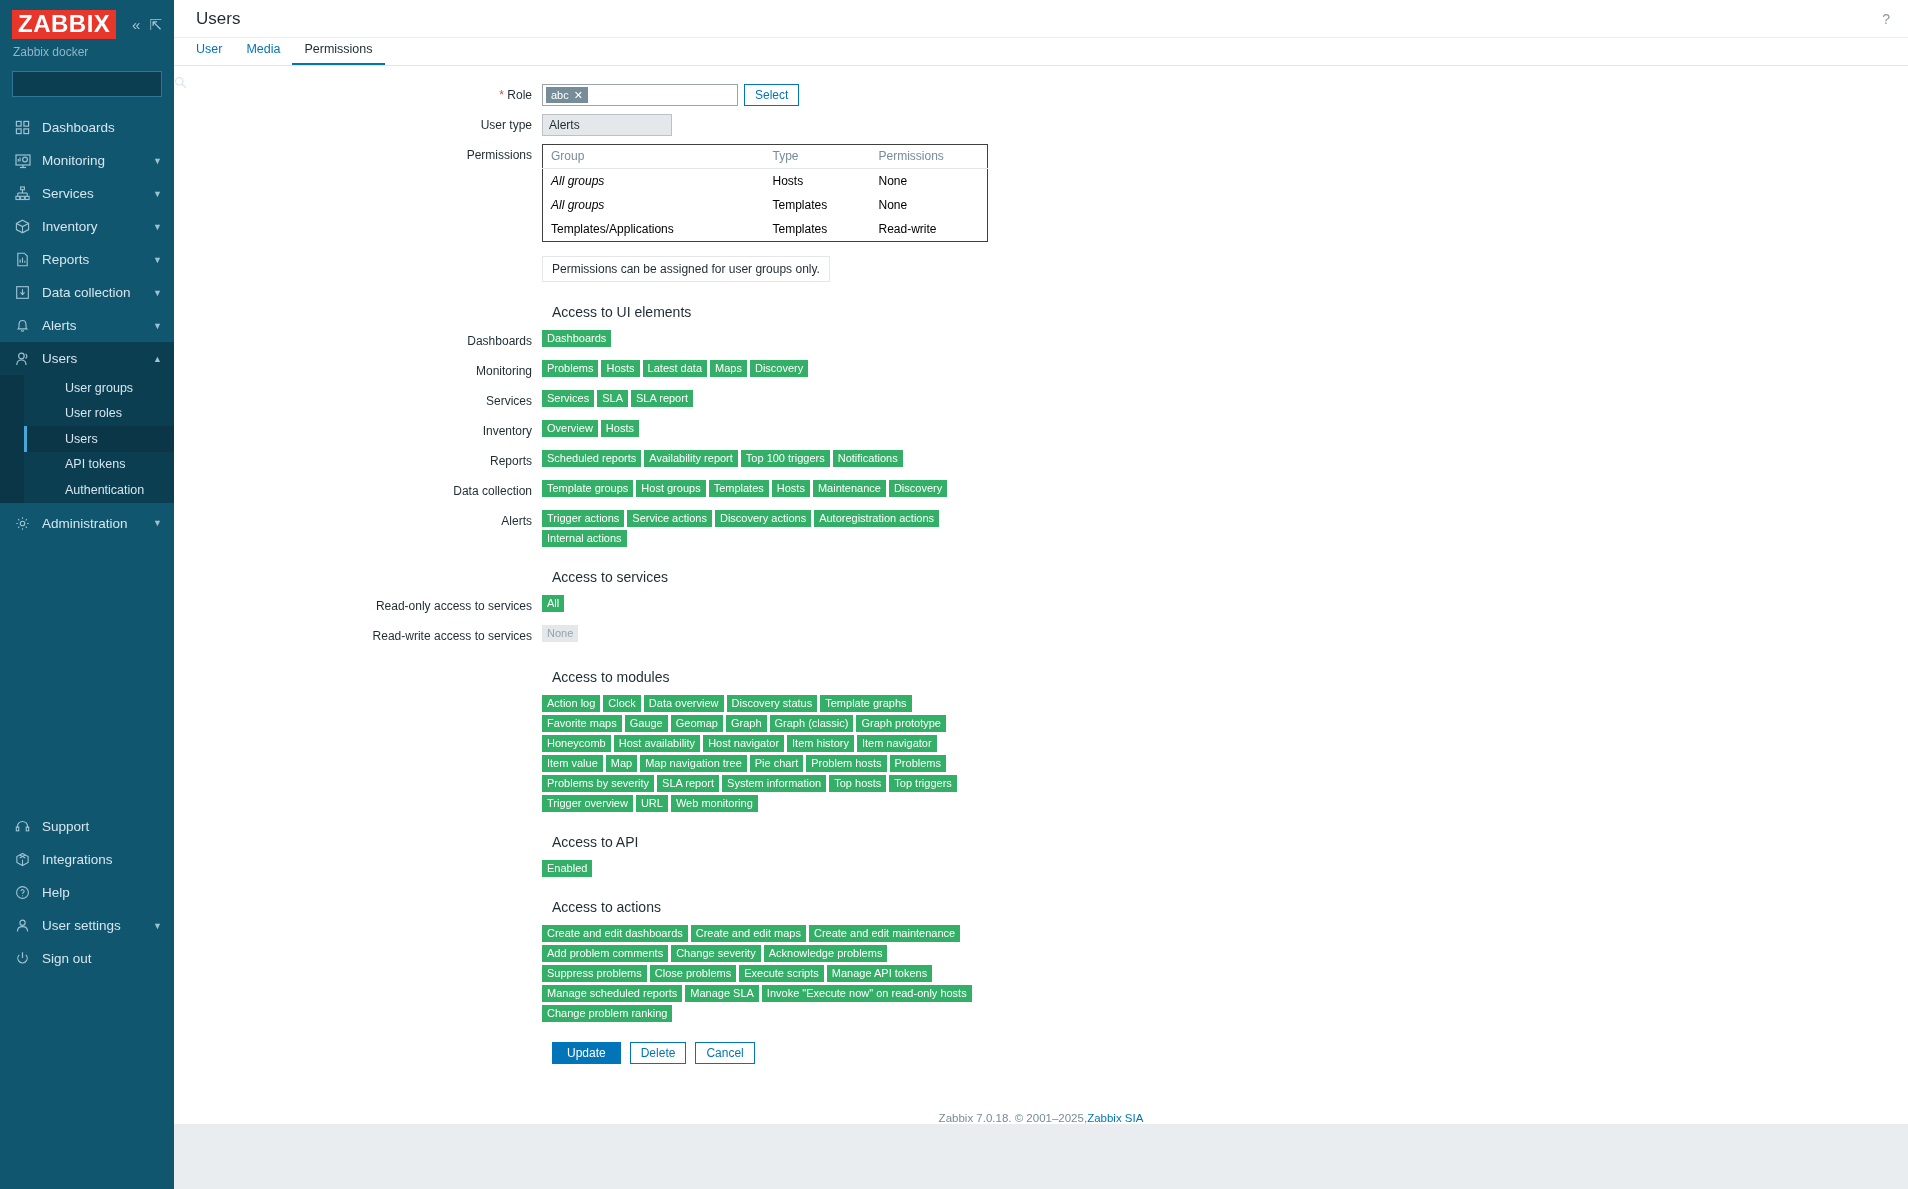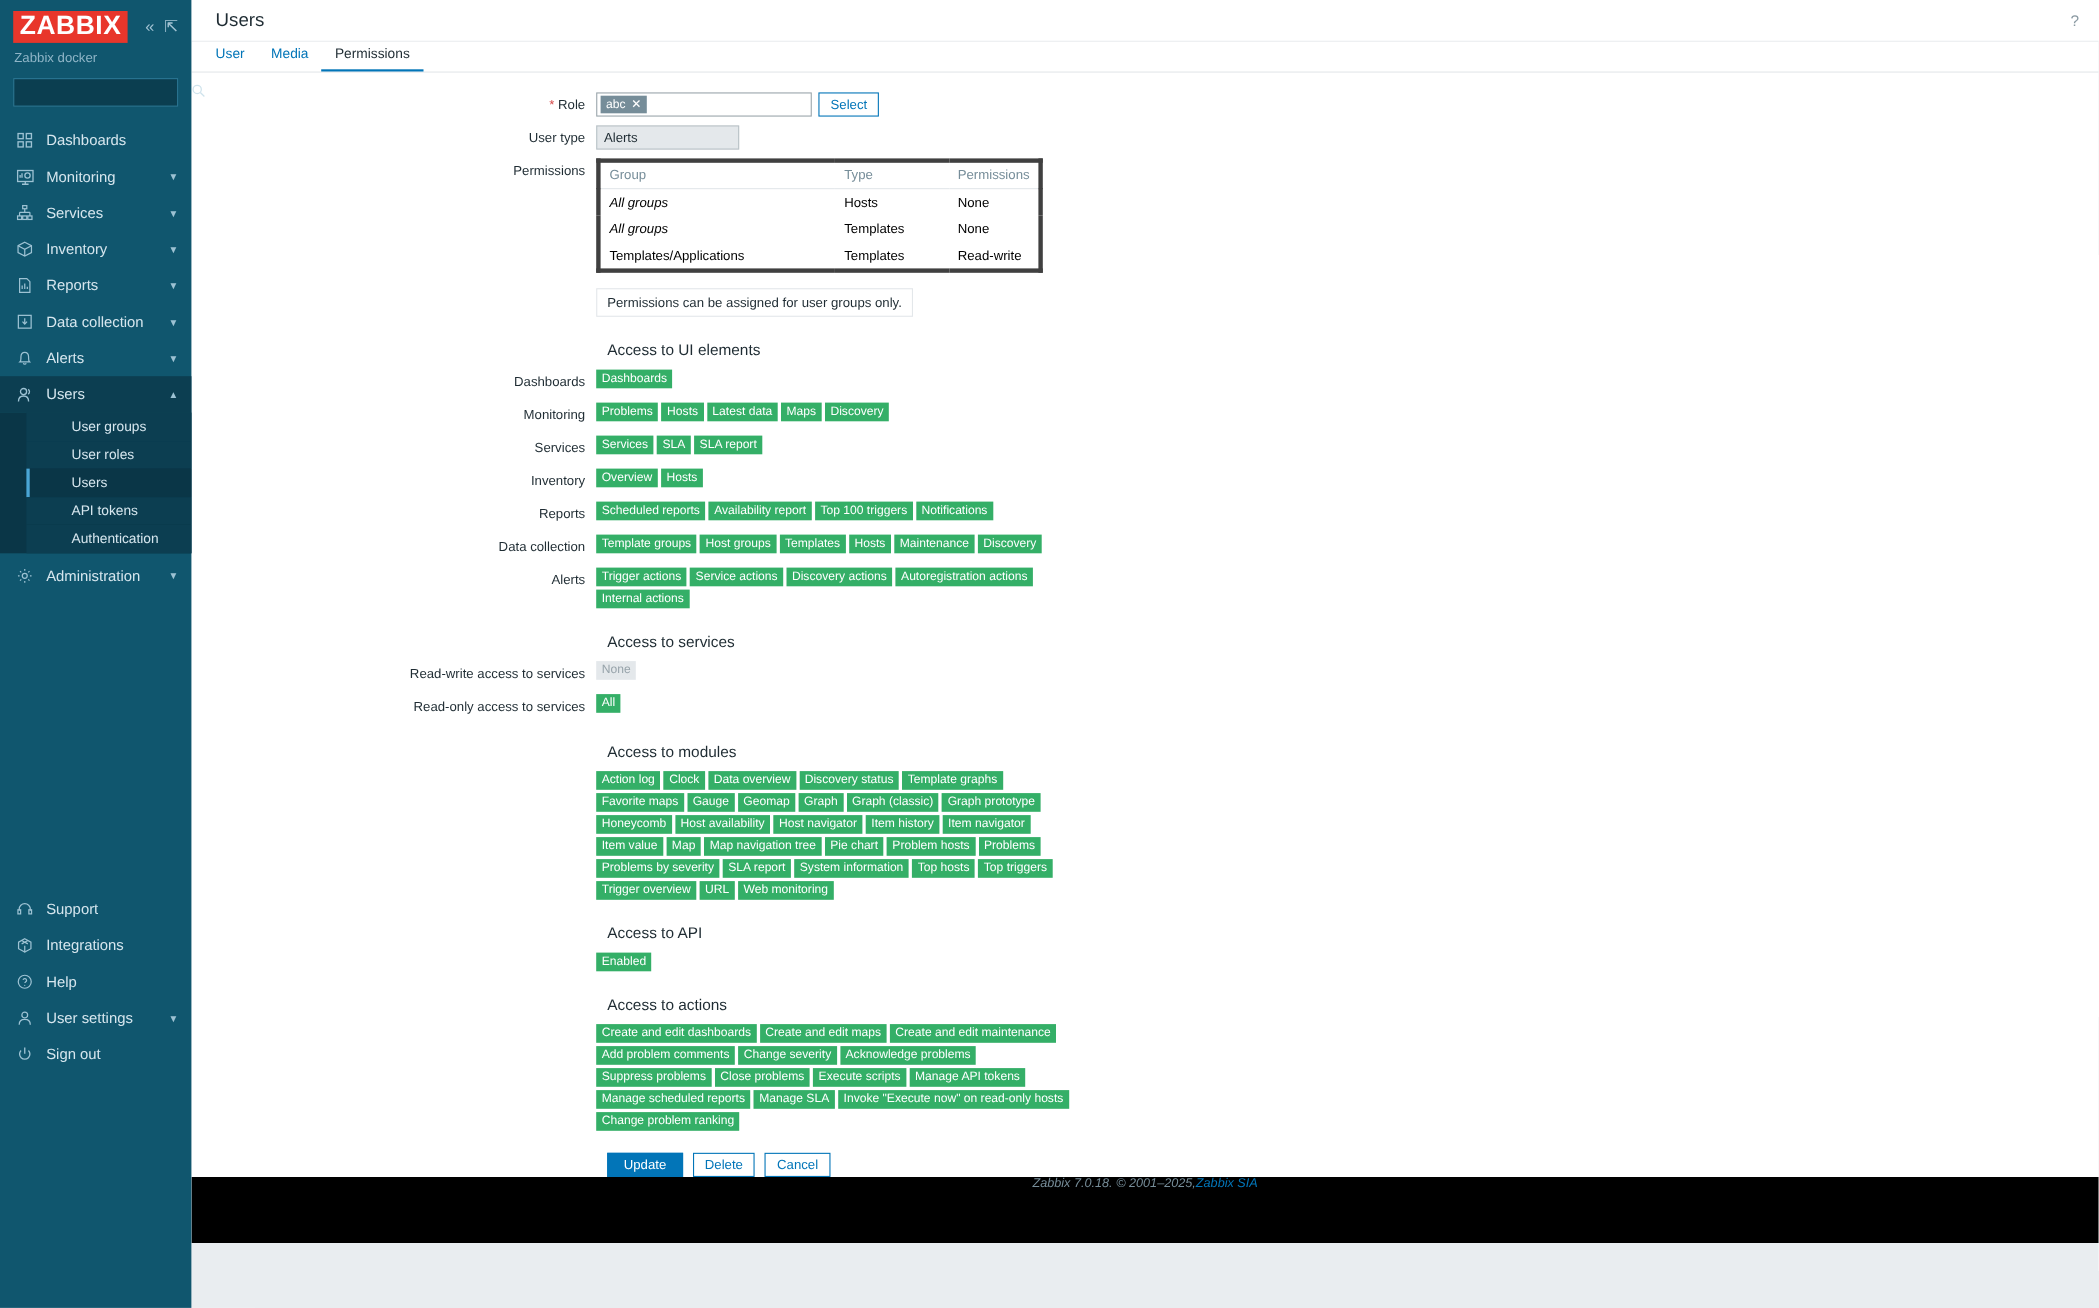--- a/index.html
+++ b/index.html
@@ -109,21 +109,21 @@
     height: 22px; padding: 0 10px; font-size: 12px; background: #fff;
     border: 1px solid #0275b8; color: #0275b8; cursor: pointer;
     font-family: "Liberation Sans", sans-serif; line-height: 20px;
   }
   .readonly-box {
     width: 130px; height: 22px; background: #e4e8eb; border: 1px solid #b9c2c7;
     font-size: 12px; color: #1f2c33; line-height: 20px; padding: 0 6px;
   }
 
   .perm-table {
-    width: 406px; border: 4px solid #404040; background: #fff;
+    width: 446px; border: 1px solid #404040; background: #fff;
     border-collapse: collapse;
   }
   .perm-table th {
     text-align: left; font-weight: normal; color: #768d99; font-size: 12px;
     padding: 4px 8px 5px 8px; border-bottom: 1px solid #e3e7ea;
   }
   .perm-table td {
     font-size: 12px; color: #000000; padding: 5px 8px;
   }
   .perm-table td.ital { font-style: italic; }
@@ -149,23 +149,23 @@
   .badges.wide { max-width: 442px; }
 
   .btnrow { display: flex; gap: 9px; margin: 20px 0 0 368px; padding-left: 10px; }
   .btn-primary {
     background: #0275b8; border: 1px solid #0275b8; color: #fff;
     height: 22px; padding: 0 14px; font-size: 12px; cursor: pointer;
     font-family: "Liberation Sans", sans-serif;
   }
 
   .footer {
-    height: 60px; background: #000000; display: flex;
-    align-items: flex-start; justify-content: center;
-    font-size: 11.5px; color: #768d99; font-style: italic;
+    height: 60px; background: #ffffff; display: flex;
+    align-items: flex-end; justify-content: center;
+    font-size: 11.5px; color: #768d99;
   }
   .footer a { color: #0275b8; text-decoration: none; }
 </style>
 </head>
 <body>
 
 <div class="app">
 
   <div class="sidebar">
     <div class="sb-top">
@@ -538,33 +538,33 @@
                 <span class="badge">Discovery actions</span>
                 <span class="badge">Autoregistration actions</span>
                 <span class="badge">Internal actions</span>
               </div>
             </div>
           </div>
 
           <div class="section-h">Access to services</div>
 
           <div class="frow">
+            <div class="flabel">Read-only access to services</div>
+            <div class="fctl">
+              <div class="badges">
+                <span class="badge">All</span>
+              </div>
+            </div>
+          </div>
+
+          <div class="frow">
             <div class="flabel">Read-write access to services</div>
             <div class="fctl">
               <div class="badges">
                 <span class="badge off">None</span>
-              </div>
-            </div>
-          </div>
-
-          <div class="frow">
-            <div class="flabel">Read-only access to services</div>
-            <div class="fctl">
-              <div class="badges">
-                <span class="badge">All</span>
               </div>
             </div>
           </div>
 
           <div class="section-h">Access to modules</div>
           <div class="frow">
             <div class="flabel"></div>
             <div class="fctl">
               <div class="badges wide">
                 <span class="badge">Action log</span>

